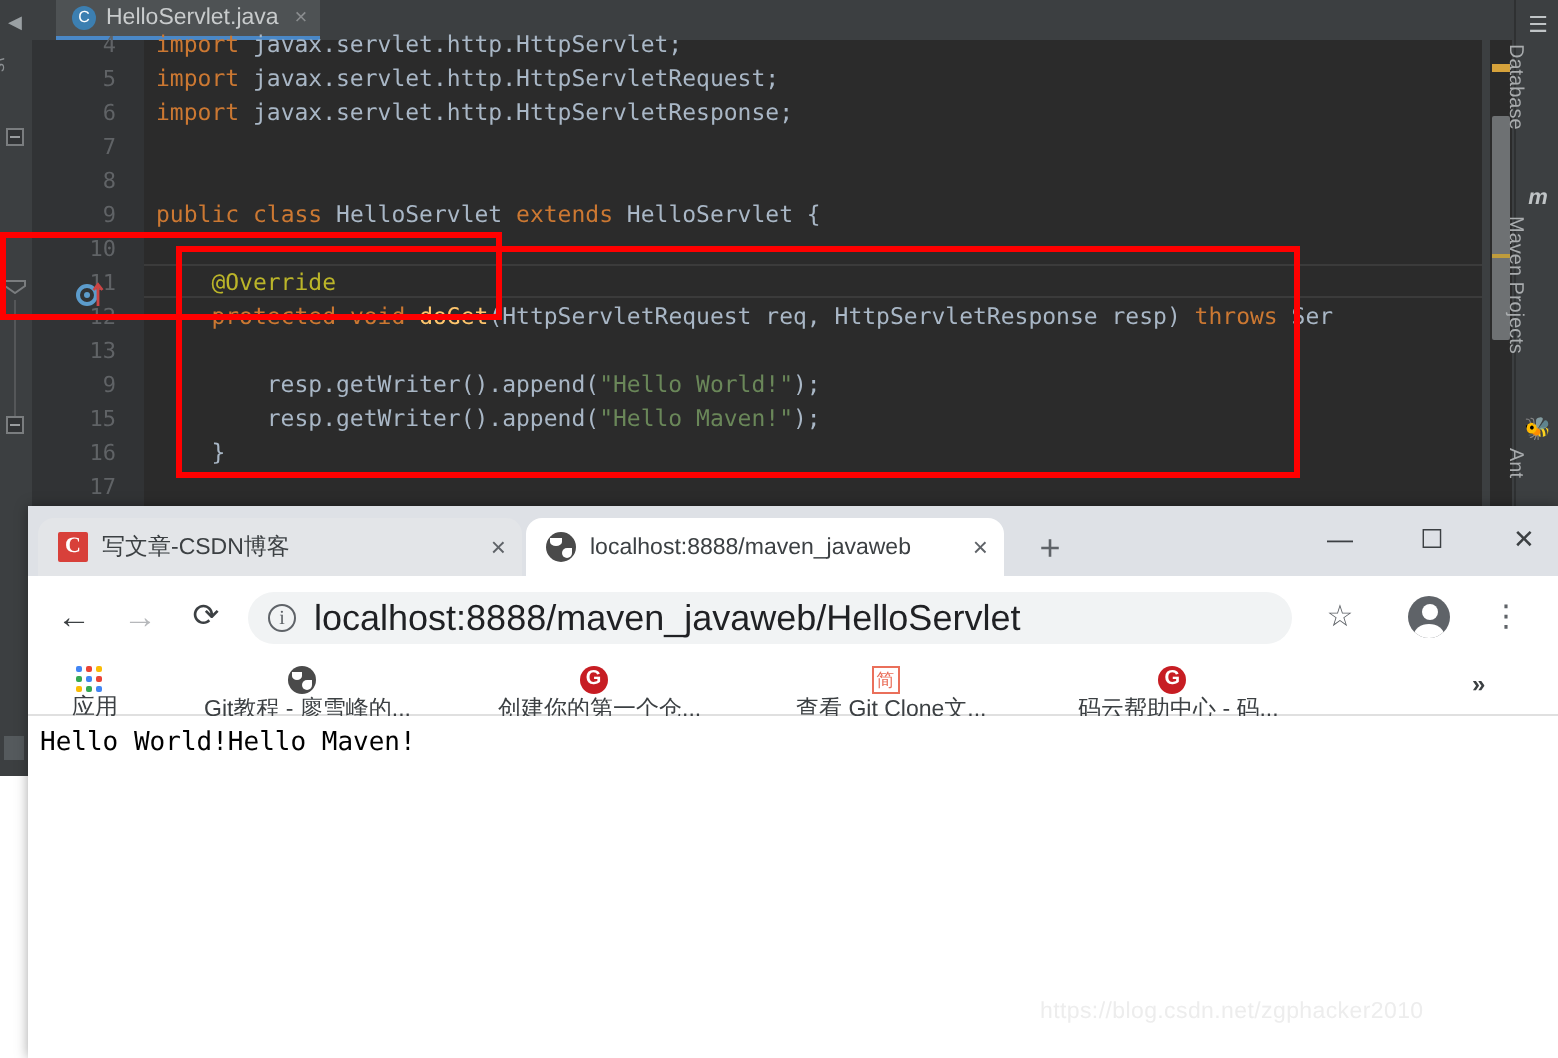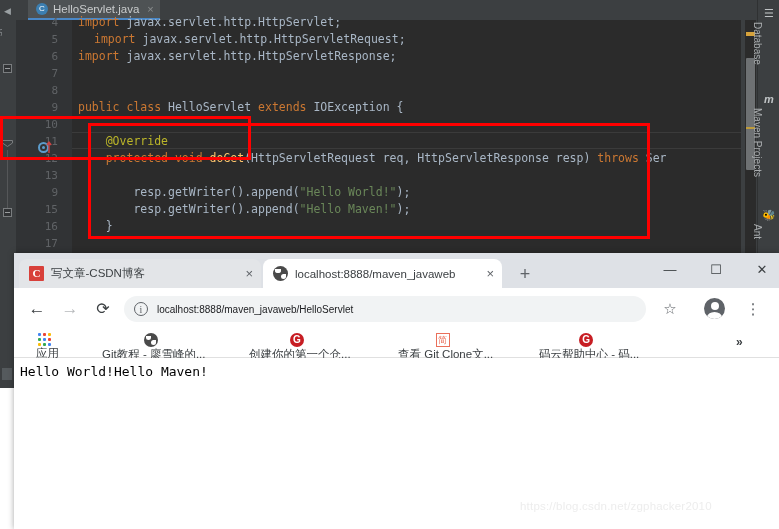--- a/index.html
+++ b/index.html
@@ -390,21 +390,21 @@
     color: #5f6368;
     font-size: 10px;
     line-height: 13px;
     text-align: center;
     font-family: "Liberation Serif", serif;
     flex: 0 0 auto;
     box-sizing: border-box;
   }
   #omni-url {
     margin-left: 9px;
-    font-size: 10px;
+    font-size: 18px;
     color: #202124;
     white-space: nowrap;
   }
   #star-btn {
     position: absolute;
     left: 645px; top: 10px;
     width: 22px; height: 22px;
     color: #5f6368;
     font-size: 15px;
     line-height: 22px;
@@ -621,24 +621,24 @@
       <div class="ln" style="position: absolute; right: 721px; top: 150px; width: 34px;">12</div>
       <div class="ln" style="position: absolute; right: 721px; top: 167px; width: 34px;">13</div>
       <div class="ln" style="position: absolute; right: 721px; top: 184px; width: 34px;">9</div>
       <div class="ln" style="position: absolute; right: 721px; top: 201px; width: 34px;">15</div>
       <div class="ln" style="position: absolute; right: 721px; top: 218px; width: 34px;">16</div>
       <div class="ln" style="position: absolute; right: 721px; top: 235px; width: 34px;">17</div>
     </div>
 
   <div id="codetext" style="position: absolute; left: 0px; top: 0px; width: 741px; height: 258px; overflow: hidden; pointer-events: none;">
       <div class="code-line" style="position: absolute; left: 78px; top: 14px;"><span class="kw">import </span><span class="type">javax.servlet.http.HttpServlet;</span></div>
-      <div class="code-line" style="position: absolute; left: 94px; top: 31px;"><span class="kw">import </span><span class="type">javax.servlet.http.HttpServletRequest;</span></div>
+      <div class="code-line" style="position: absolute; left: 78px; top: 31px;"><span class="kw">import </span><span class="type">javax.servlet.http.HttpServletRequest;</span></div>
       <div class="code-line" style="position: absolute; left: 78px; top: 48px;"><span class="kw">import </span><span class="type">javax.servlet.http.HttpServletResponse;</span></div>
       <div class="code-line" style="position: absolute; left: 78px; top: 82px;"></div>
-      <div class="code-line" style="position: absolute; left: 78px; top: 99px;"><span class="kw">public </span><span class="kw">class </span><span class="cls">HelloServlet </span><span class="kw">extends </span><span class="cls">IOException {</span></div>
+      <div class="code-line" style="position: absolute; left: 78px; top: 99px;"><span class="kw">public </span><span class="kw">class </span><span class="cls">HelloServlet </span><span class="kw">extends </span><span class="cls">HelloServlet {</span></div>
       <div class="code-line" style="position: absolute; left: 78px; top: 116px;"></div>
       <div class="code-line" style="position: absolute; left: 78px; top: 133px;"><span class="ann">    @Override</span></div>
       <div class="code-line" style="position: absolute; left: 78px; top: 150px;"><span class="kw">    protected </span><span class="kw">void </span><span class="mth">doGet</span><span class="type">(HttpServletRequest req, HttpServletResponse resp) </span><span class="kw">throws </span><span class="type">Ser</span></div>
       <div class="code-line" style="position: absolute; left: 78px; top: 167px;"></div>
       <div class="code-line" style="position: absolute; left: 78px; top: 184px;"><span class="type">        resp.getWriter().append(</span><span class="str">"Hello World!"</span><span class="type">);</span></div>
       <div class="code-line" style="position: absolute; left: 78px; top: 201px;"><span class="type">        resp.getWriter().append(</span><span class="str">"Hello Maven!"</span><span class="type">);</span></div>
       <div class="code-line" style="position: absolute; left: 78px; top: 218px;"><span class="type">    }</span></div>
       <div class="code-line" style="position: absolute; left: 78px; top: 235px;"></div>
     </div>
 

